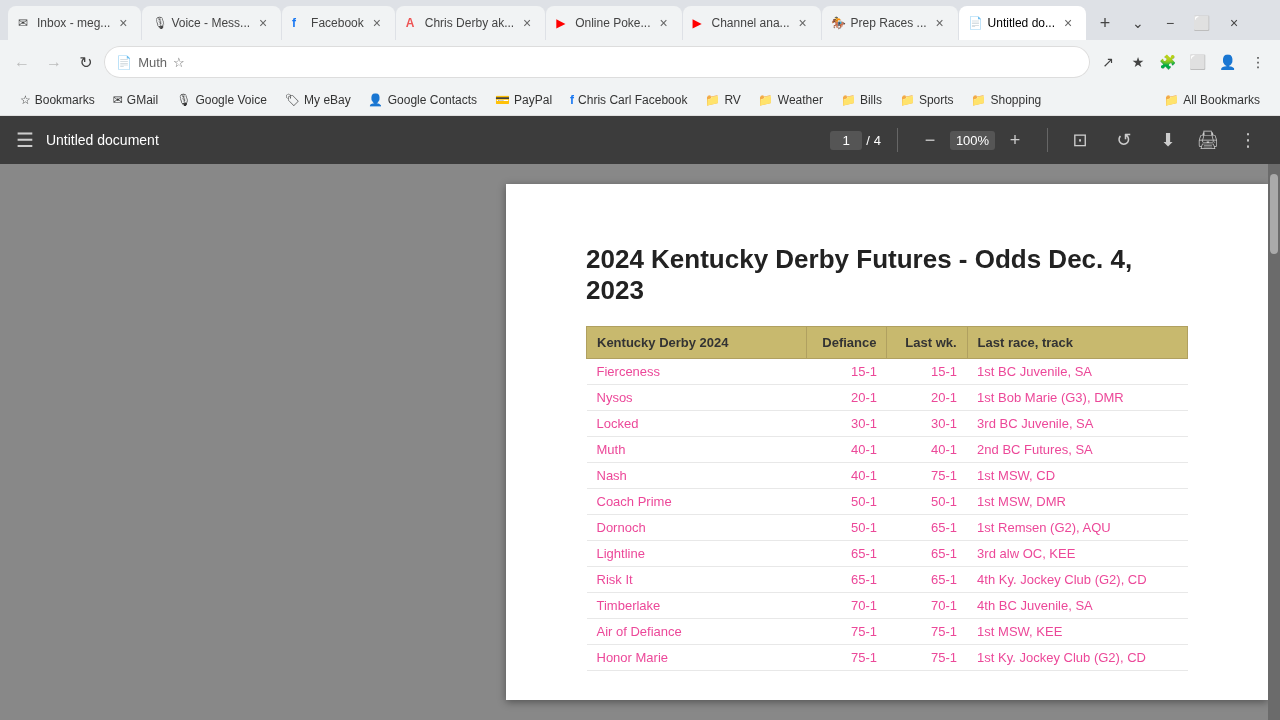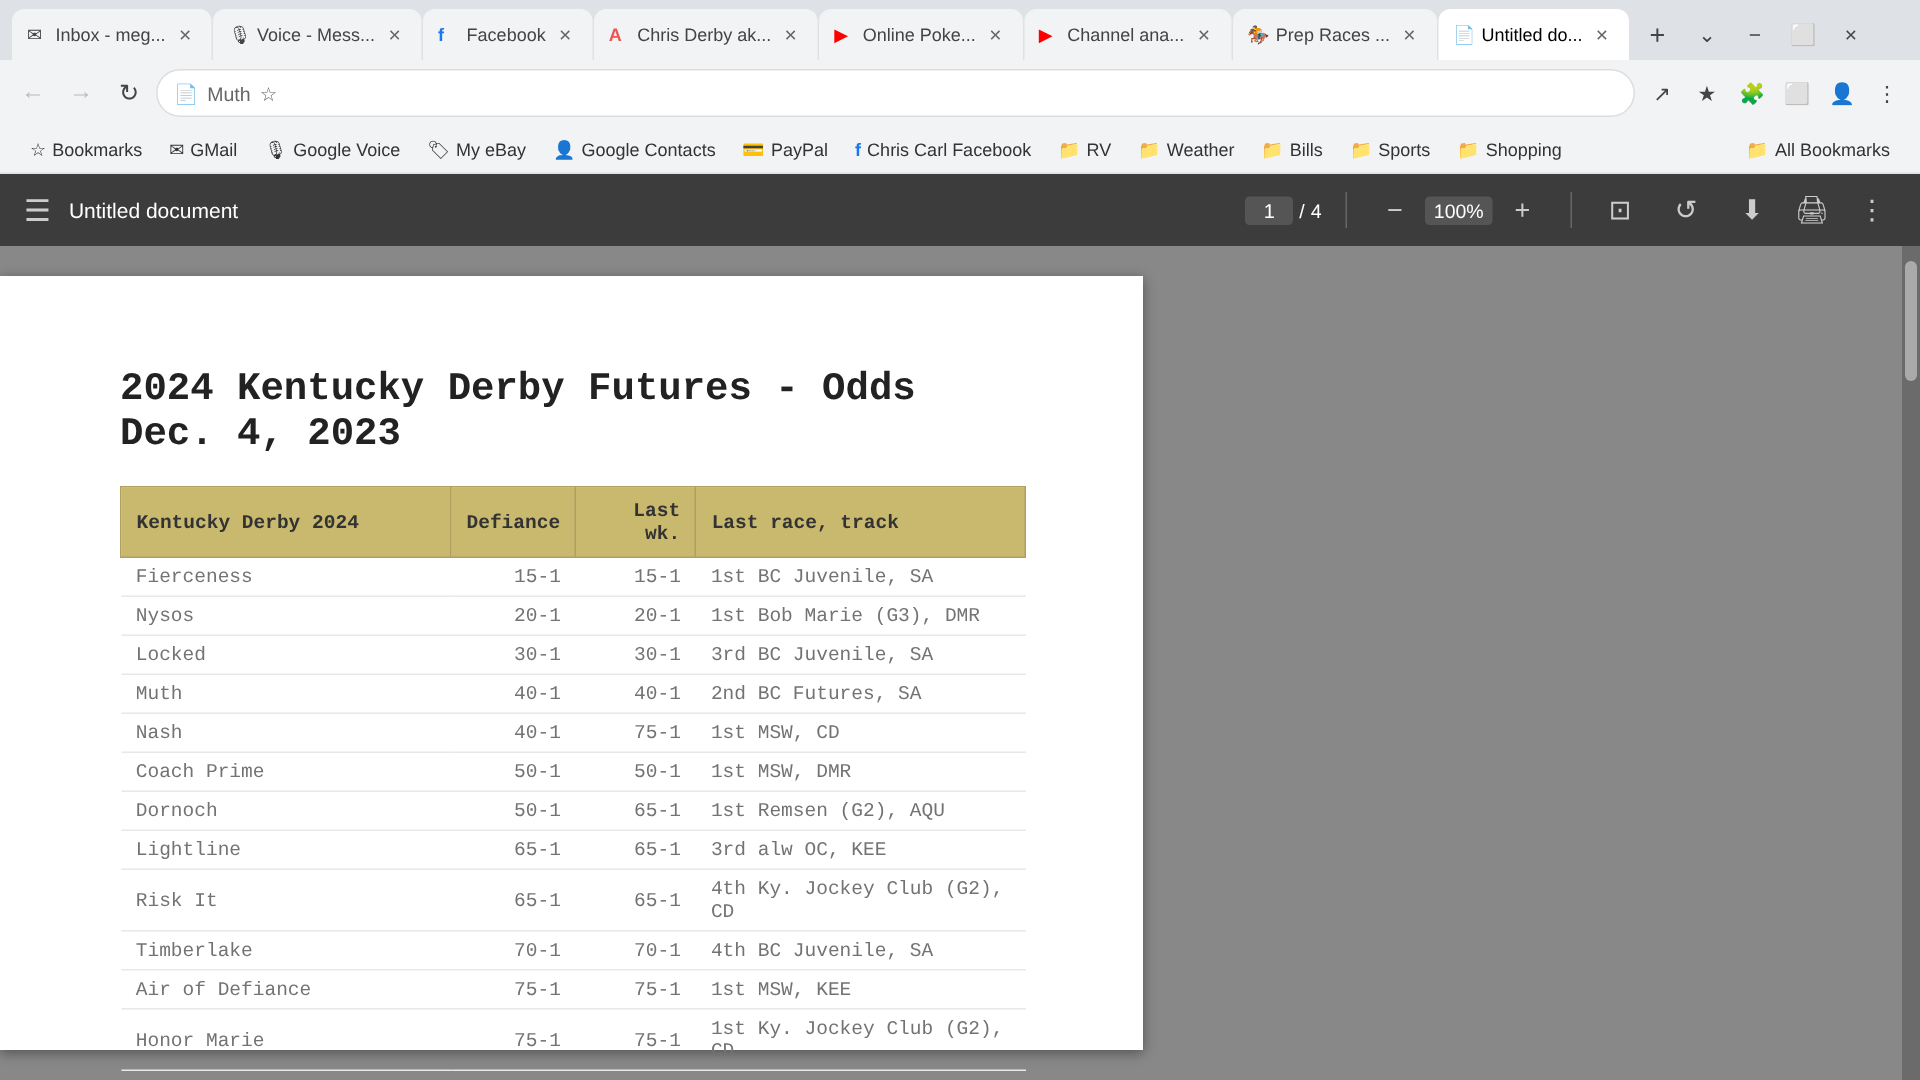--- a/index.html
+++ b/index.html
@@ -40,32 +40,32 @@
     .pdf-pagination { display: flex; align-items: center; gap: 4px; font-size: 13px; color: #fff; }
     .pdf-page-input { width: 32px; text-align: center; background: #555; border: none; color: #fff; border-radius: 3px; padding: 2px; }
     .pdf-zoom { display: flex; align-items: center; gap: 4px; font-size: 13px; color: #fff; }
     .pdf-zoom-level { width: 45px; text-align: center; background: #555; border: none; color: #fff; border-radius: 3px; padding: 2px; font-size: 13px; }
     .pdf-tool-btn { font-size: 18px; color: #ccc; cursor: pointer; width: 32px; height: 32px; display: flex; align-items: center; justify-content: center; }
     .pdf-divider { width: 1px; height: 24px; background: #666; margin: 0 4px; }
     .pdf-right-icons { margin-left: auto; display: flex; align-items: center; gap: 8px; }
 
     
     .pdf-content-area { flex: 1; display: flex; background: #888; overflow: hidden; position: relative; }
-    .pdf-scroll { flex: 1; overflow-y: auto; display: flex; justify-content: flex-start; padding: 20px 0; font-family: Liberation Mono, monospace; }
+    .pdf-scroll { flex: 1; overflow-y: auto; display: flex; justify-content: flex-end; padding: 20px 0; }
     .pdf-page { background: #fff; width: 762px; min-height: 500px; box-shadow: 0 2px 8px rgba(0,0,0,0.4); padding: 60px 80px 40px; }
 
     
     .scrollbar { width: 12px; background: #6b6b6b; position: relative; }
     .scrollbar-thumb { width: 8px; height: 80px; background: #aaa; border-radius: 4px; position: absolute; top: 10px; left: 2px; }
 
     
     .pdf-heading { font-size: 26px; font-weight: bold; color: #222; margin-bottom: 20px; }
     .odds-table { width: 100%; border-collapse: collapse; }
     .odds-table th { background: #c8b96e; color: #333; font-weight: bold; padding: 8px 10px; text-align: left; font-size: 13px; border: 1px solid #b0a060; }
-    .odds-table td { padding: 5px 10px; font-size: 13px; color: #737373; border-bottom: 1px solid #e8e8e8; }
+    .odds-table td { padding: 5px 10px; font-size: 13px; color: #ec4899; border-bottom: 1px solid #e8e8e8; }
     .odds-table th:first-child { min-width: 220px; }
     .odds-table th:nth-child(2), .odds-table td:nth-child(2) { text-align: right; min-width: 80px; }
     .odds-table th:nth-child(3), .odds-table td:nth-child(3) { text-align: right; min-width: 80px; }
     .odds-table th:last-child, .odds-table td:last-child { min-width: 220px; }
   </style>
 </head>
 <body>
 
 <div class="browser-frame">
 

